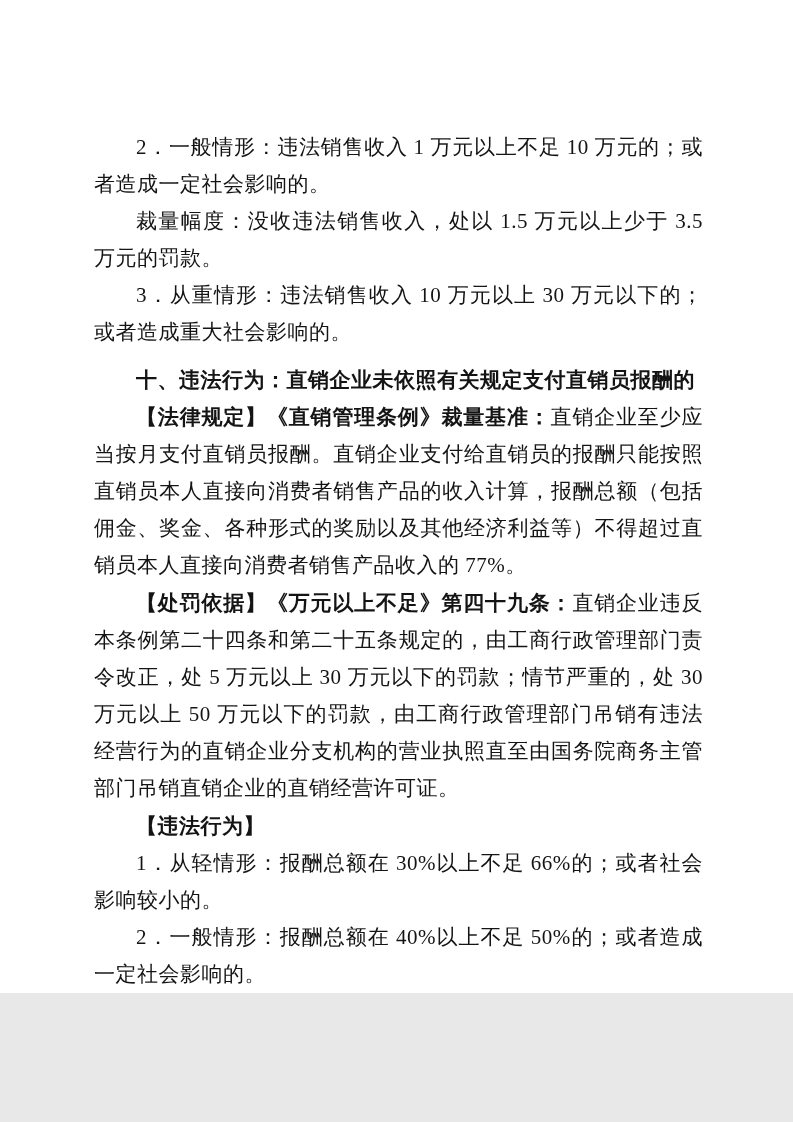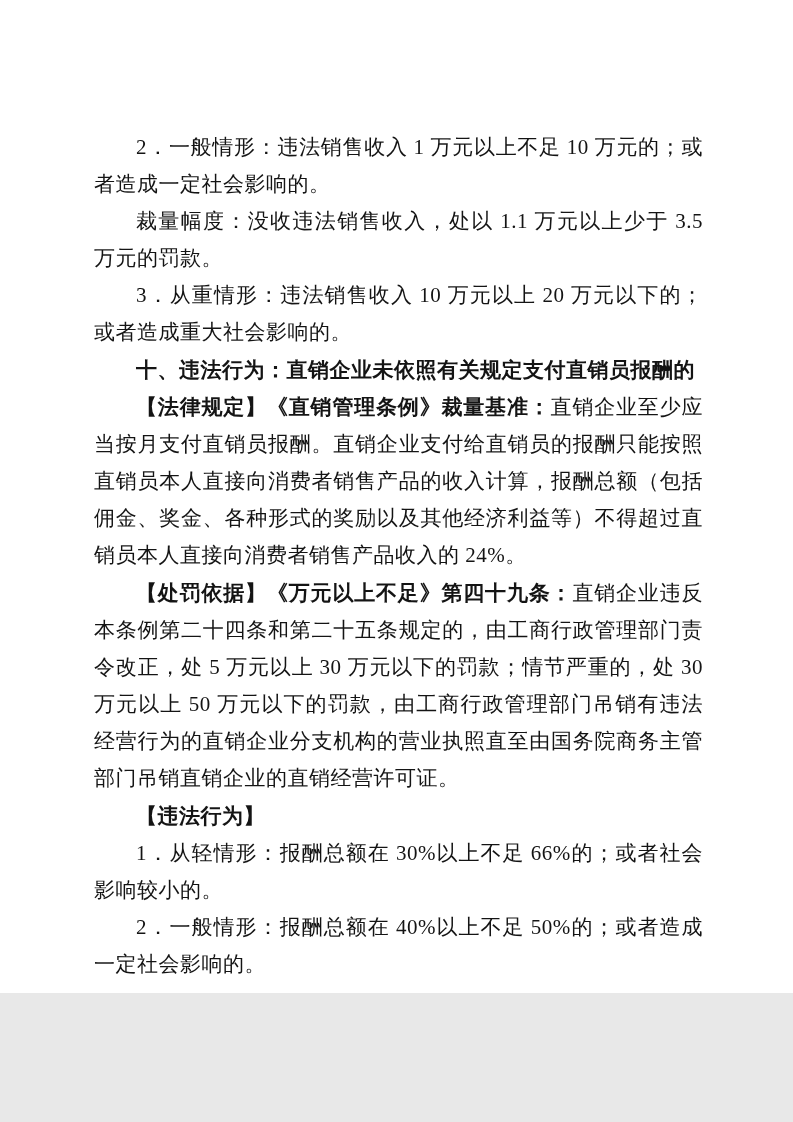--- a/index.html
+++ b/index.html
@@ -27,20 +27,21 @@
     margin: 0;
     font-size: 21px;
     line-height: 37px;
     text-align: justify;
     text-indent: 2em;
     letter-spacing: 0.5px;
   }
   .content p.heading {
     font-family: "Liberation Sans", "DejaVu Sans", sans-serif;
     font-weight: bold;
+    margin-top: 10px;
   }
   .run-bold {
     font-family: "Liberation Sans", "DejaVu Sans", sans-serif;
     font-weight: bold;
   }
   .footer {
     position: absolute;
     left: 96px;
     top: 1029px;
     font-size: 25px;
@@ -48,23 +49,23 @@
     letter-spacing: 1px;
     color: #222;
   }
 </style>
 </head>
 <body>
 
 <div class="page">
   <div class="content">
       <p class="body"><span>2．一般情形：违法销售收入 1 万元以上不足 10 万元的；或者造成一定社会影响的。</span></p>
-      <p class="body"><span>裁量幅度：没收违法销售收入，处以 1.1 万元以上少于 3.5 万元的罚款。</span></p>
-      <p class="body"><span>3．从重情形：违法销售收入 10 万元以上 20 万元以下的；或者造成重大社会影响的。</span></p>
+      <p class="body"><span>裁量幅度：没收违法销售收入，处以 1.5 万元以上少于 3.5 万元的罚款。</span></p>
+      <p class="body"><span>3．从重情形：违法销售收入 10 万元以上 30 万元以下的；或者造成重大社会影响的。</span></p>
       <p class="heading"><span class="run-bold">十、违法行为：直销企业未依照有关规定支付直销员报酬的</span></p>
-      <p class="body"><span class="run-bold">【法律规定】《直销管理条例》裁量基准：</span><span>直销企业至少应当按月支付直销员报酬。直销企业支付给直销员的报酬只能按照直销员本人直接向消费者销售产品的收入计算，报酬总额（包括佣金、奖金、各种形式的奖励以及其他经济利益等）不得超过直销员本人直接向消费者销售产品收入的 24%。</span></p>
+      <p class="body"><span class="run-bold">【法律规定】《直销管理条例》裁量基准：</span><span>直销企业至少应当按月支付直销员报酬。直销企业支付给直销员的报酬只能按照直销员本人直接向消费者销售产品的收入计算，报酬总额（包括佣金、奖金、各种形式的奖励以及其他经济利益等）不得超过直销员本人直接向消费者销售产品收入的 77%。</span></p>
       <p class="body"><span class="run-bold">【处罚依据】《万元以上不足》第四十九条：</span><span>直销企业违反本条例第二十四条和第二十五条规定的，由工商行政管理部门责令改正，处 5 万元以上 30 万元以下的罚款；情节严重的，处 30 万元以上 50 万元以下的罚款，由工商行政管理部门吊销有违法经营行为的直销企业分支机构的营业执照直至由国务院商务主管部门吊销直销企业的直销经营许可证。</span></p>
       <p class="body"><span class="run-bold">【违法行为】</span></p>
       <p class="body"><span>1．从轻情形：报酬总额在 30%以上不足 66%的；或者社会影响较小的。</span></p>
       <p class="body"><span>2．一般情形：报酬总额在 40%以上不足 50%的；或者造成一定社会影响的。</span></p>
     </div>
   <div class="footer">— 52 —</div>
 </div>
 
 </body></html>

